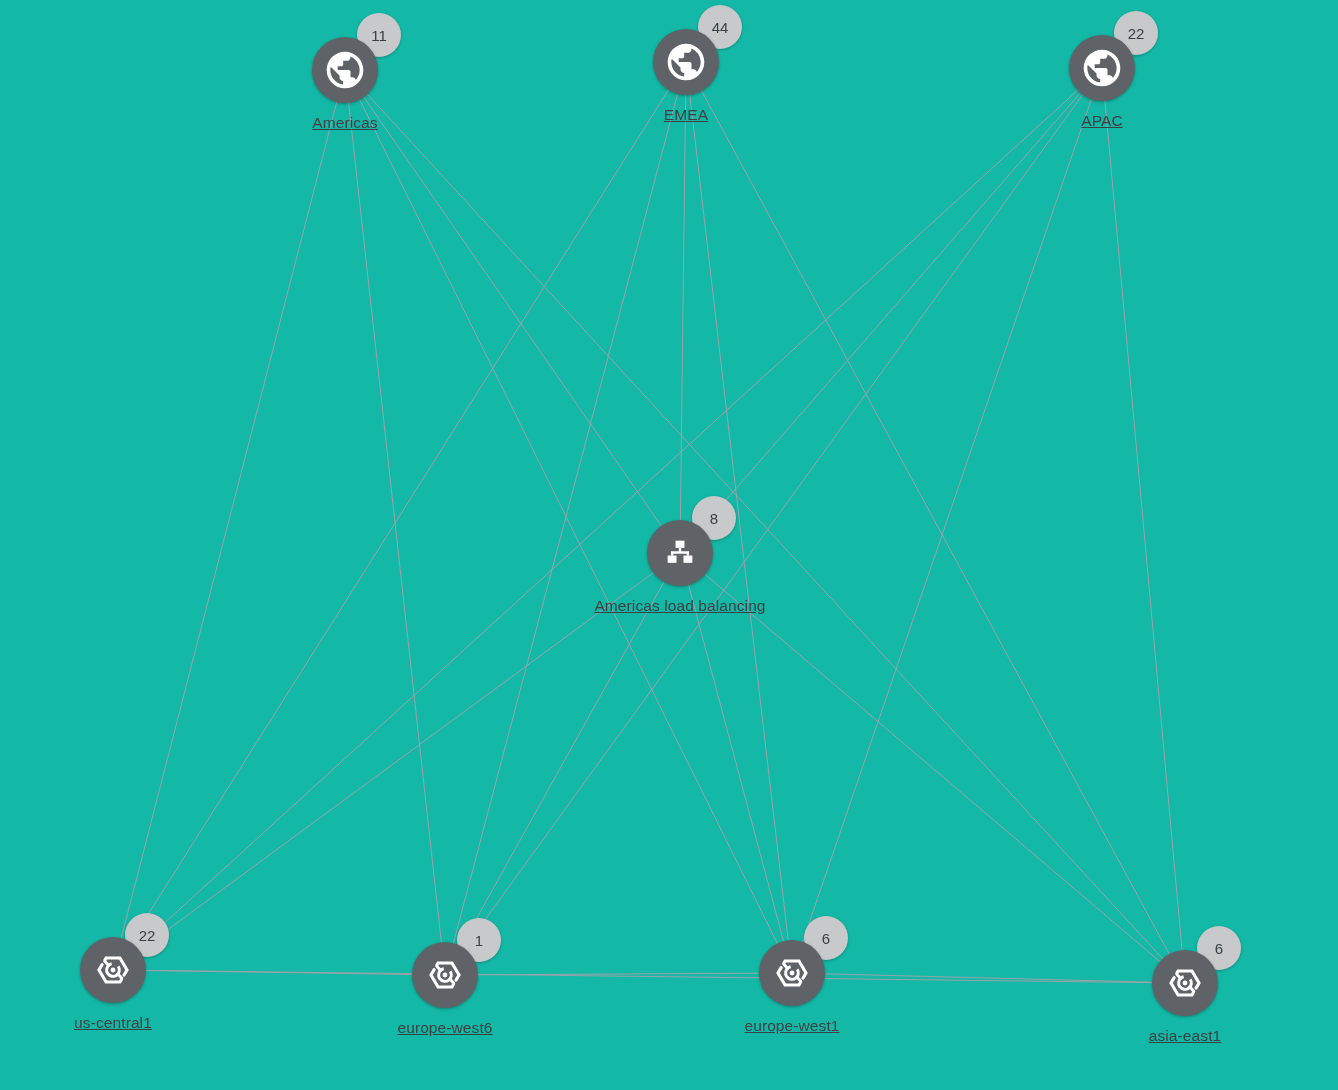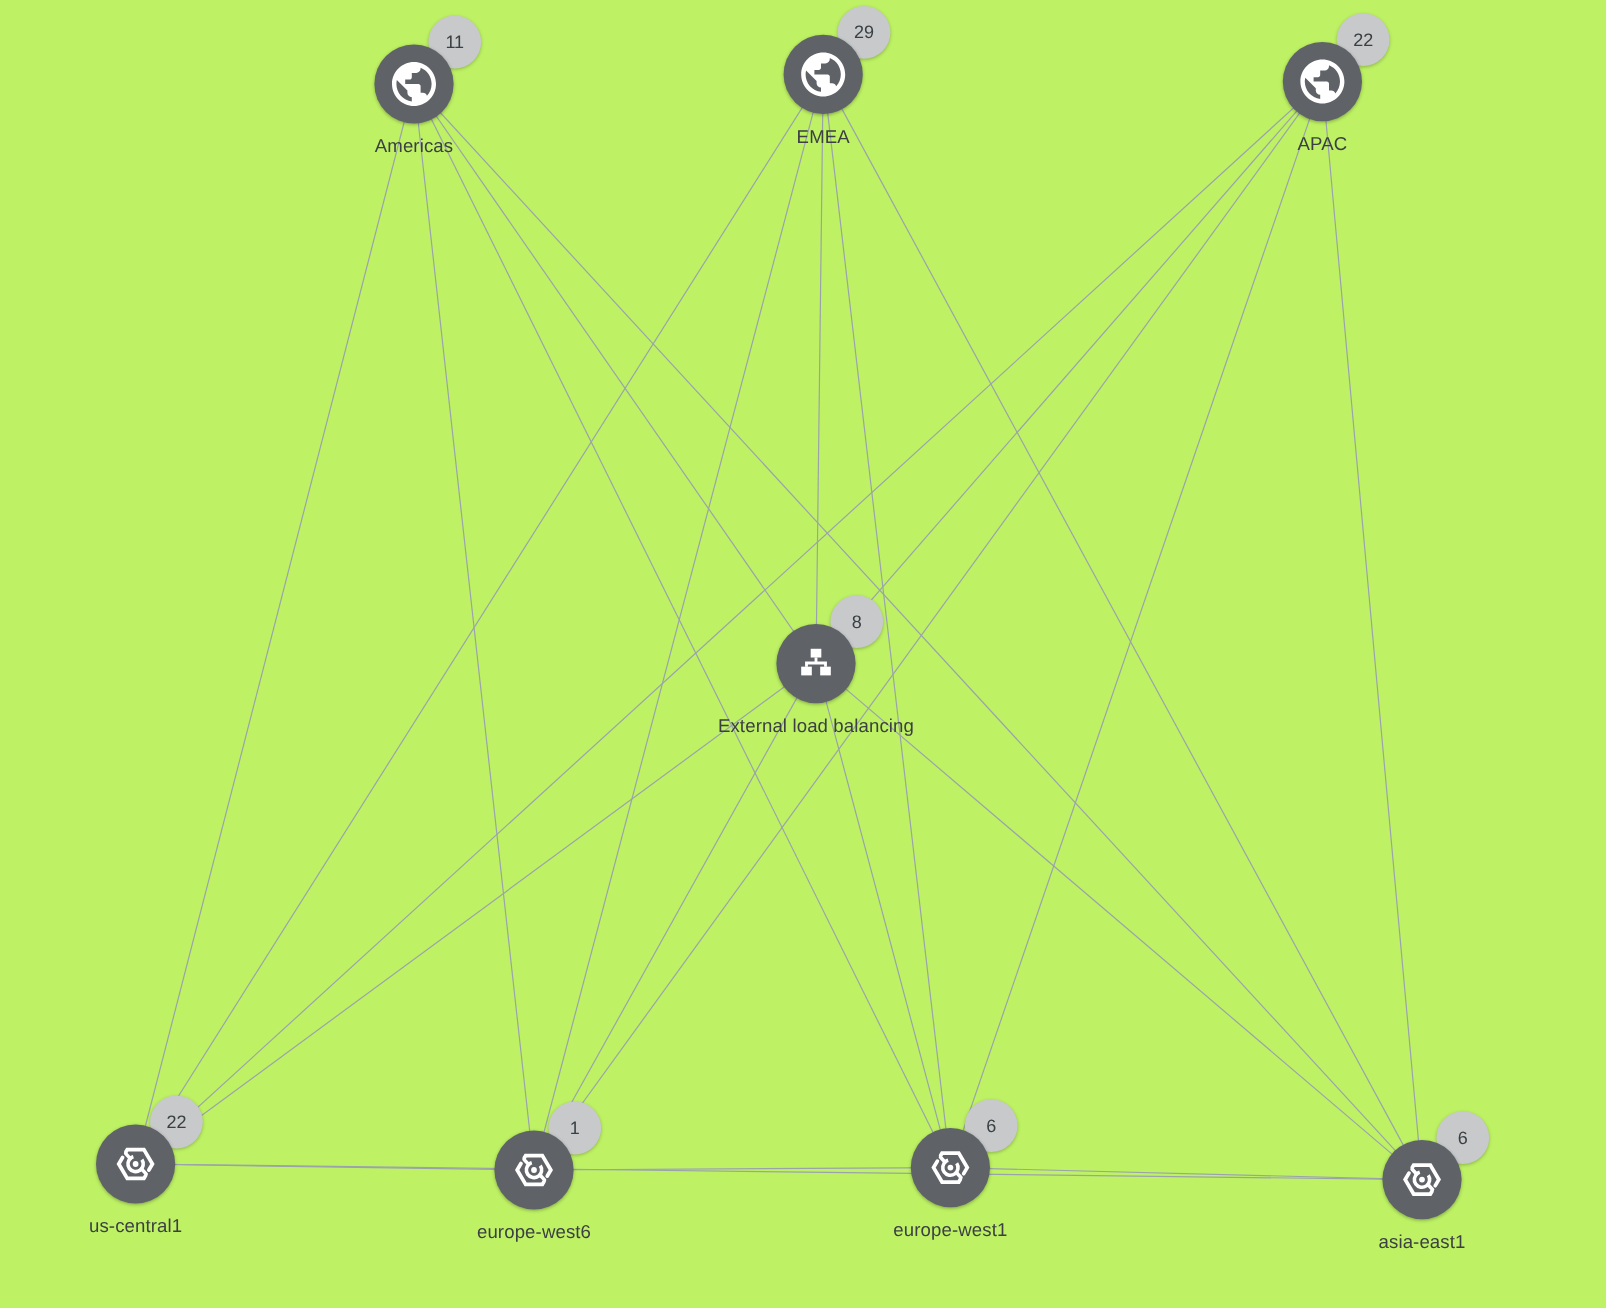--- a/index.html
+++ b/index.html
@@ -39,26 +39,27 @@
   }
   .label {
     position:absolute;
     top:44px; left:0;
     transform:translateX(-50%);
     white-space:nowrap;
     color:var(--label-color,#3c4043);
     font-size:15.5px;
     letter-spacing:0.1px;
     z-index:2;
+    text-decoration:underline;
   }
 </style>
 </head>
 <body>
 
-<div class="canvas" style="--node-color: #5f6368; --badge-bg: #c7c9cb; --badge-text: #3a3f42; --label-color: #3c4043; --edge-color: #9aa3ab; width: 1338px; height: 1090px; background: #bef264;">
+<div class="canvas" style="--node-color: #5f6368; --badge-bg: #c7c9cb; --badge-text: #3a3f42; --label-color: #3c4043; --edge-color: #9aa3ab; width: 1338px; height: 1090px; background: #14b8a6;">
   <svg id="edges" xmlns="http://www.w3.org/2000/svg" viewBox="0 0 1338 1090">
       <line x1="345" y1="70" x2="113" y2="970"></line>
       <line x1="345" y1="70" x2="445" y2="975"></line>
       <line x1="345" y1="70" x2="792" y2="973"></line>
       <line x1="345" y1="70" x2="1185" y2="983"></line>
       <line x1="345" y1="70" x2="680" y2="553"></line>
       <line x1="686" y1="62" x2="113" y2="970"></line>
       <line x1="686" y1="62" x2="445" y2="975"></line>
       <line x1="686" y1="62" x2="792" y2="973"></line>
       <line x1="686" y1="62" x2="1185" y2="983"></line>
@@ -80,21 +81,21 @@
 <div class="node" style="left: 345px; top: 70px;">
     <div class="badge">11</div>
     <div class="circle">
         <svg viewBox="0 0 24 24" width="44" height="44" aria-hidden="true">
        <path fill="#ffffff" d="M12 2C6.48 2 2 6.48 2 12s4.48 10 10 10 10-4.48 10-10S17.52 2 12 2zm-1 17.93c-3.95-.49-7-3.85-7-7.93 0-.62.08-1.21.21-1.79L9 15v1c0 1.1.9 2 2 2v1.93zm6.9-2.54c-.26-.81-1-1.39-1.9-1.39h-1v-3c0-.55-.45-1-1-1H8v-2h2c.55 0 1-.45 1-1V7h2c1.1 0 2-.9 2-2v-.41c2.93 1.19 5 4.06 5 7.41 0 2.08-.8 3.97-2.1 5.39z"></path>
      </svg>
       </div>
     <div class="label">Americas</div>
   </div>
     <div class="node" style="left: 686px; top: 62px;">
-    <div class="badge">29</div>
+    <div class="badge">44</div>
     <div class="circle">
         <svg viewBox="0 0 24 24" width="44" height="44" aria-hidden="true">
        <path fill="#ffffff" d="M12 2C6.48 2 2 6.48 2 12s4.48 10 10 10 10-4.48 10-10S17.52 2 12 2zm-1 17.93c-3.95-.49-7-3.85-7-7.93 0-.62.08-1.21.21-1.79L9 15v1c0 1.1.9 2 2 2v1.93zm6.9-2.54c-.26-.81-1-1.39-1.9-1.39h-1v-3c0-.55-.45-1-1-1H8v-2h2c.55 0 1-.45 1-1V7h2c1.1 0 2-.9 2-2v-.41c2.93 1.19 5 4.06 5 7.41 0 2.08-.8 3.97-2.1 5.39z"></path>
      </svg>
       </div>
     <div class="label">EMEA</div>
   </div>
     <div class="node" style="left: 1102px; top: 68px;">
     <div class="badge">22</div>
     <div class="circle">
@@ -109,21 +110,21 @@
     <div class="circle">
         <svg viewBox="0 0 24 24" width="38" height="38" aria-hidden="true">
        <g fill="#ffffff">
          <rect x="9.2" y="4.2" width="5.6" height="4.6"></rect>
          <rect x="4.2" y="13.6" width="5.6" height="4.6"></rect>
          <rect x="14.2" y="13.6" width="5.6" height="4.6"></rect>
        </g>
        <path d="M12 8.8 V11.7 M7 13.6 V11.7 H17 V13.6" fill="none" stroke="#ffffff" stroke-width="1.5"></path>
      </svg>
       </div>
-    <div class="label">External load balancing</div>
+    <div class="label">Americas load balancing</div>
   </div>
     <div class="node" style="left: 113px; top: 970px;">
     <div class="badge">22</div>
     <div class="circle">
         <svg viewBox="0 0 24 24" width="34" height="34" aria-hidden="true" fill="none" stroke="#ffffff">
        <path d="M7.1 3.5 H16.9 L21.9 12 L16.9 20.5 H7.1 L2.1 12 Z" stroke-width="2.2" stroke-dasharray="26 3.8" stroke-dashoffset="2.2" stroke-linecap="round"></path>
        <circle cx="12" cy="12" r="4.5" stroke-width="2.1" stroke-dasharray="22.5 5.8" transform="rotate(-35 12 12)"></circle>
        <circle cx="12" cy="12" r="1.7" fill="#ffffff" stroke="none"></circle>
        <path d="M8.8 8.7 L6.2 5.9 M15.5 14.9 L18.2 17.8" stroke-width="2.1" stroke-linecap="round"></path>
      </svg>

